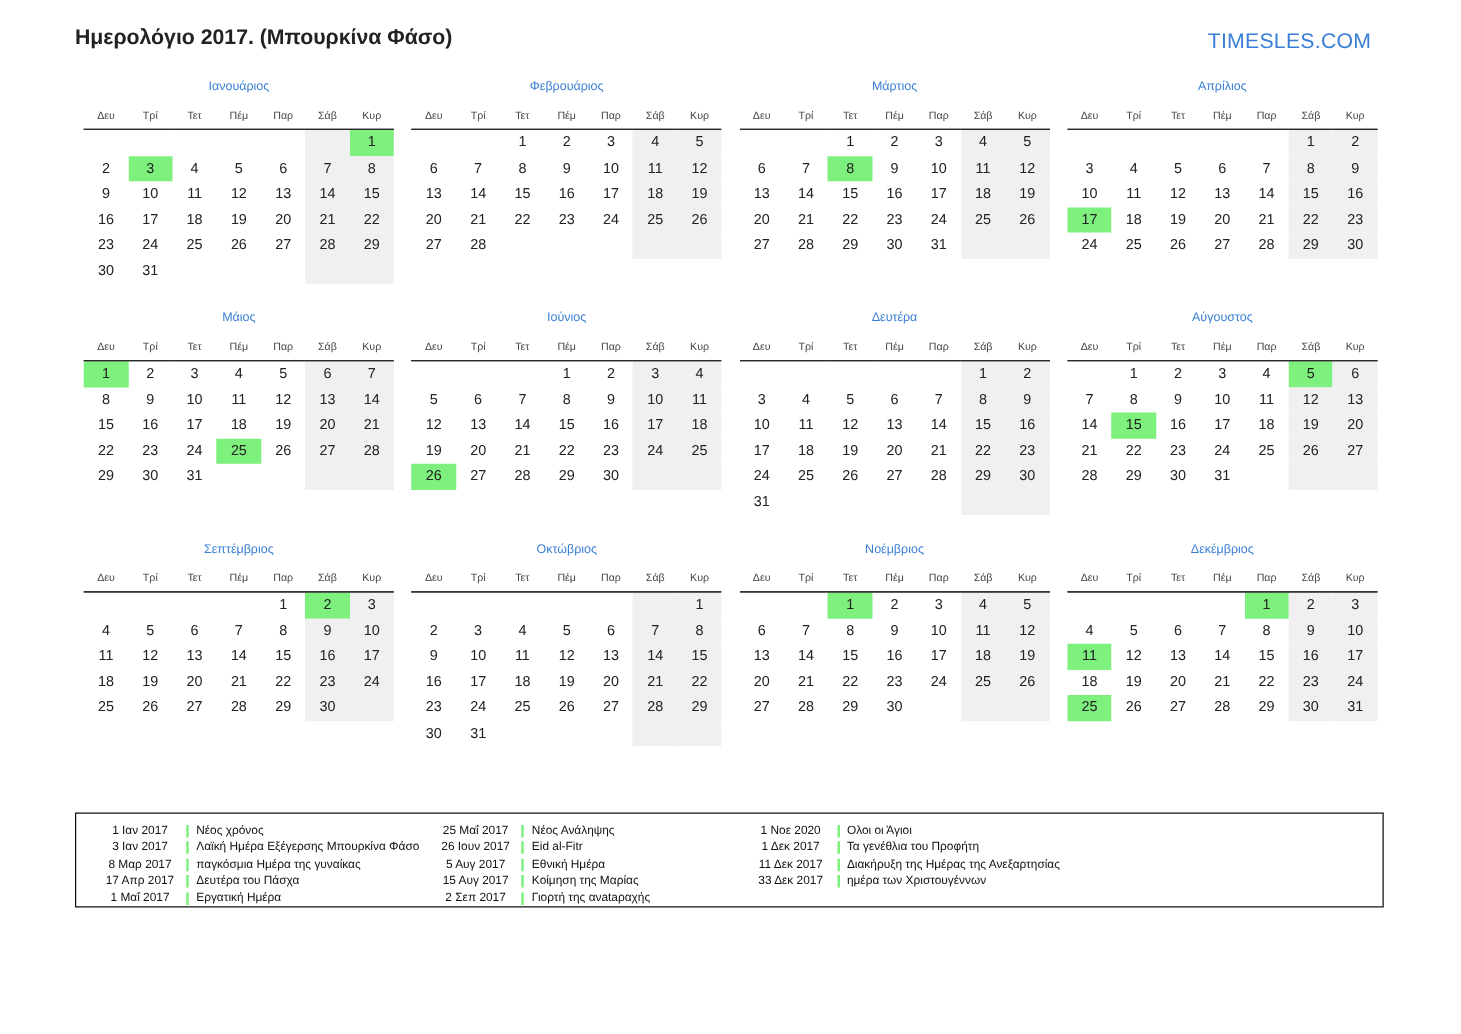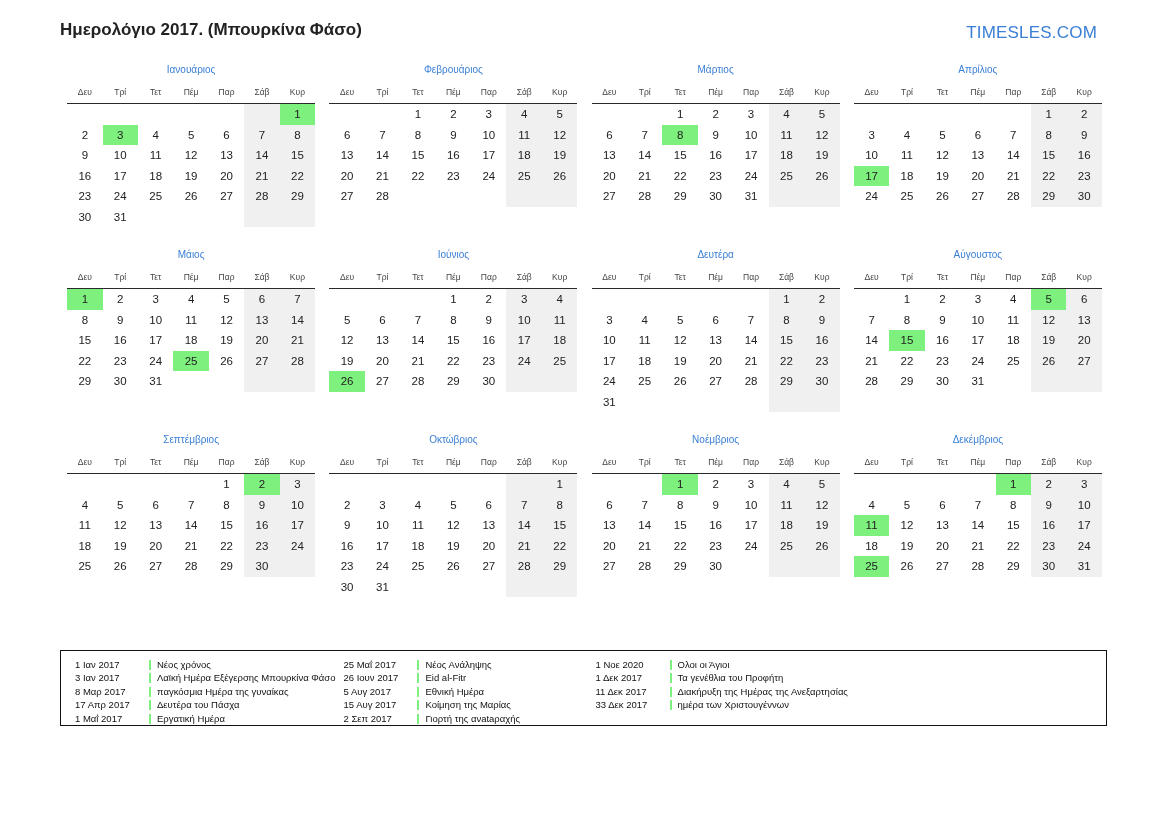--- a/index.html
+++ b/index.html
@@ -69,20 +69,21 @@
   td.hl{ background:#7ef07e; }
   td.empty{ background:transparent; }
   td.we.empty{ background:#f0f0f0; }
 
   .legend{
     position:absolute;
     left:60px; top:650px;
     width:1047px; height:76px;
     border:1px solid #111;
     box-sizing:border-box;
+    text-align:center;
   }
   .legend-inner{
     display:grid;
     grid-template-columns:repeat(4,1fr);
     padding:7px 6px 6px 6px;
     box-sizing:border-box;
     height:100%;
   }
   .lgcol{ padding-left:8px; }
   .lgrow{

